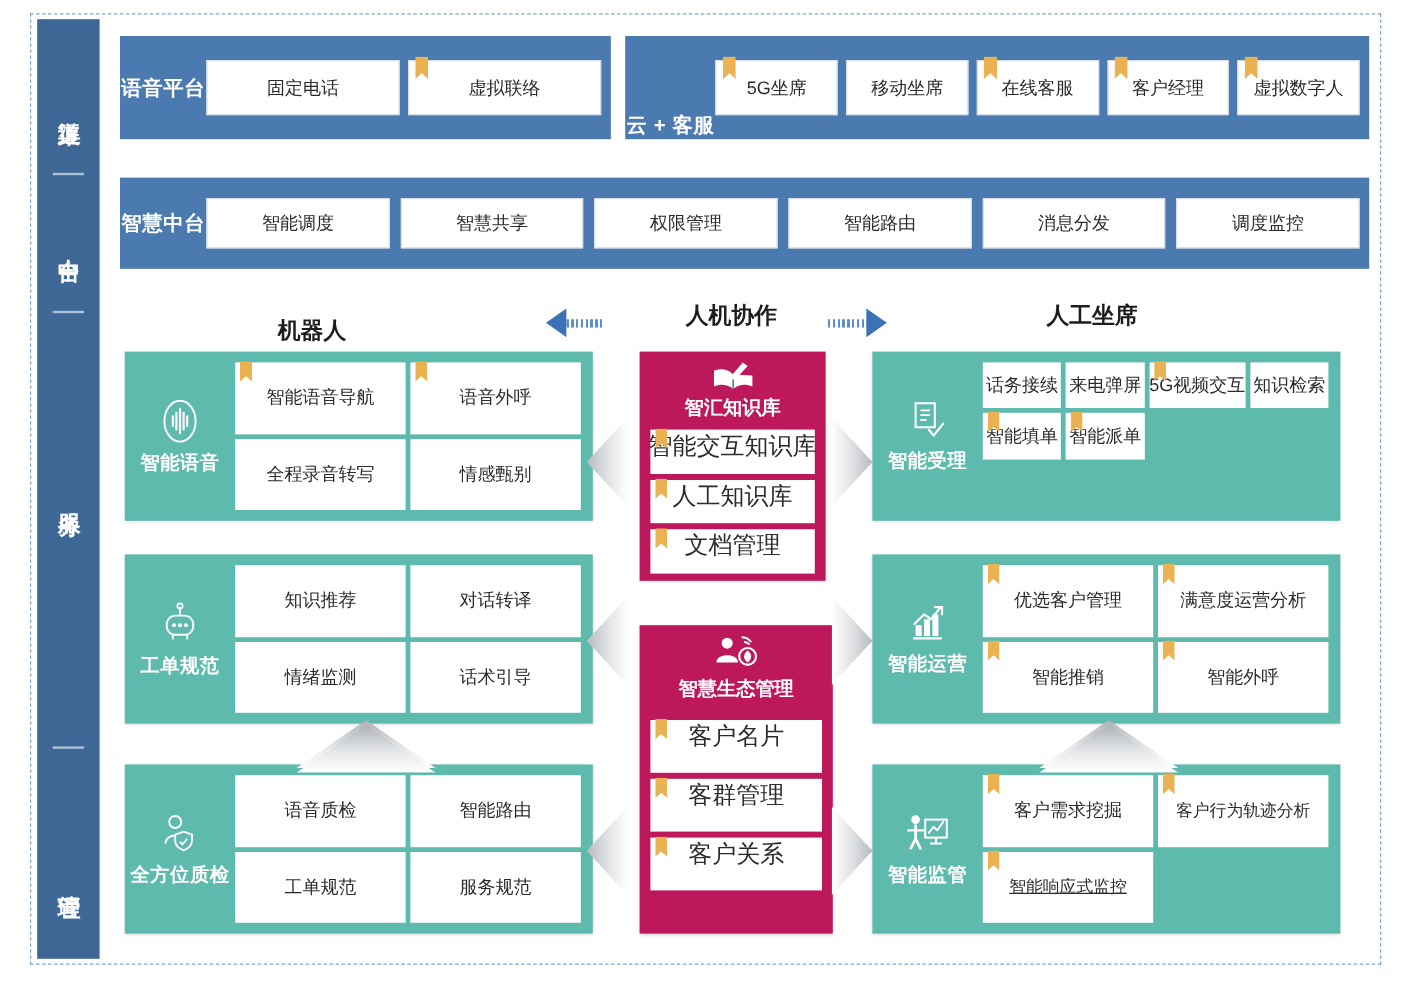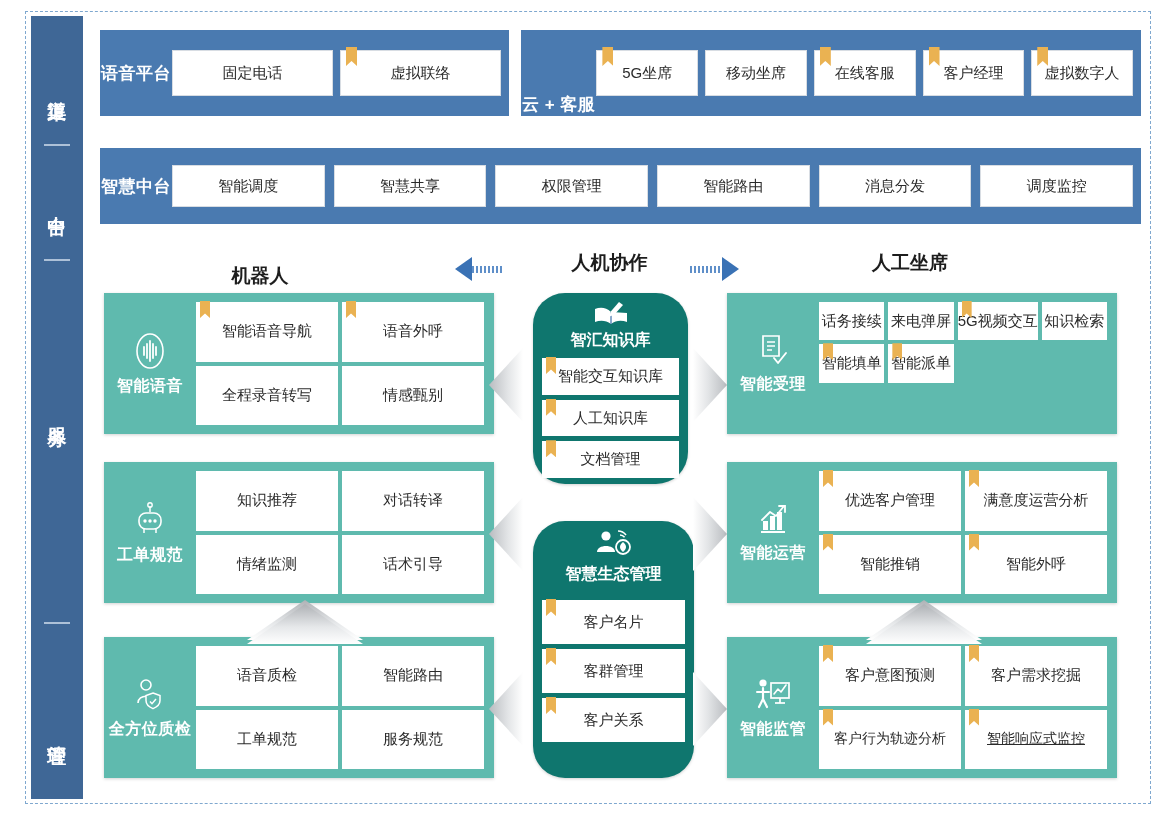--- a/index.html
+++ b/index.html
@@ -92,34 +92,33 @@
   .g3x2{grid-template-columns:1fr 1fr 1fr 1fr;grid-template-rows:1fr 1fr 1fr;}
   .cell{
     position:relative;background:#ffffff;box-sizing:border-box;
     display:flex;align-items:center;justify-content:center;
     font-size:15px;color:#2b2b2b;white-space:nowrap;
   }
   .cell .tag{left:4px;top:-1px;width:10px;height:17px;}
 
   
   .cblock{
-    position:absolute;background:#0f766e;box-sizing:border-box;
+    position:absolute;background:#be185d;box-sizing:border-box;
     box-shadow:0 1px 3px rgba(0,0,0,.18);
     display:flex;flex-direction:column;align-items:center;
     padding:7px 9px 6px 9px;
-    border-radius:32px;
   }
   .chead{
     display:flex;flex-direction:column;align-items:center;gap:2px;
     color:#ffffff;font-weight:bold;font-size:16px;margin-bottom:7px;
   }
   .crow{
     position:relative;width:100%;background:#ffffff;box-sizing:border-box;
-    height:38px;display:flex;align-items:center;justify-content:center;
-    font-size:15px;color:#2b2b2b;margin-bottom:5px;white-space:nowrap;
+    height:38px;display:flex;justify-content:center;
+    font-size:20px;color:#2b2b2b;margin-bottom:5px;white-space:nowrap;
   }
   .crow:last-child{margin-bottom:0;}
   .crow .tag{left:4px;top:-1px;width:10px;height:17px;}
 
   
   .chev{position:absolute;width:34px;height:74px;}
   .chev.left  {clip-path:polygon(100% 0,100% 100%,0 50%);
                background:linear-gradient(to left,#ffffff 0%,#e2e4e6 45%,#b9bcc0 100%);}
   .chev.right {clip-path:polygon(0 0,0 100%,100% 50%);
                background:linear-gradient(to right,#ffffff 0%,#e2e4e6 45%,#b9bcc0 100%);}
@@ -476,24 +475,20 @@
           <path d="M21 19 l4 -5 l3 3 l5 -7" fill="none" stroke="#ffffff" stroke-width="1.6" stroke-linecap="round" stroke-linejoin="round"></path>
           <line x1="27" y1="23" x2="27" y2="28" stroke="#ffffff" stroke-width="1.7"></line>
           <line x1="22" y1="28" x2="32" y2="28" stroke="#ffffff" stroke-width="1.7"></line>
         </svg>
       </span>
       <span class="tside-label">智能监管</span>
     </div>
     <div class="tgrid g2x2">
       <div class="cell">
         <span class="tag"></span>
-        <span>客户意图预测</span>
-        </div>
-      <div class="cell">
-        <span class="tag"></span>
         <span>客户需求挖掘</span>
         </div>
       <div class="cell" style="font-size:14px;text-align:right;">
         <span class="tag"></span>
         <span>客户行为轨迹分析</span>
         </div>
       <div class="cell" style="font-size:14px;text-decoration:underline;">
         <span class="tag"></span>
         <span>智能响应式监控</span>
         </div>

